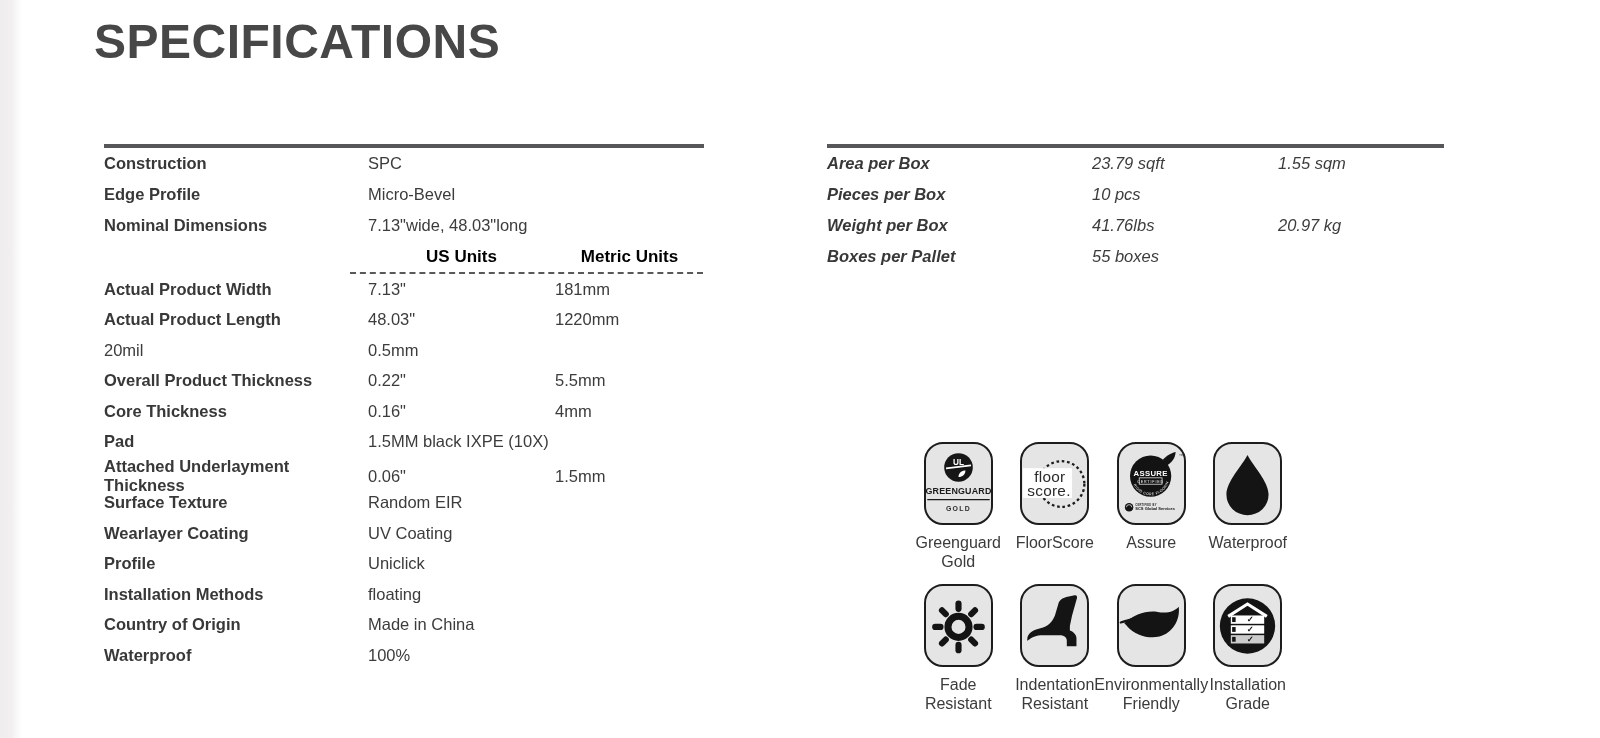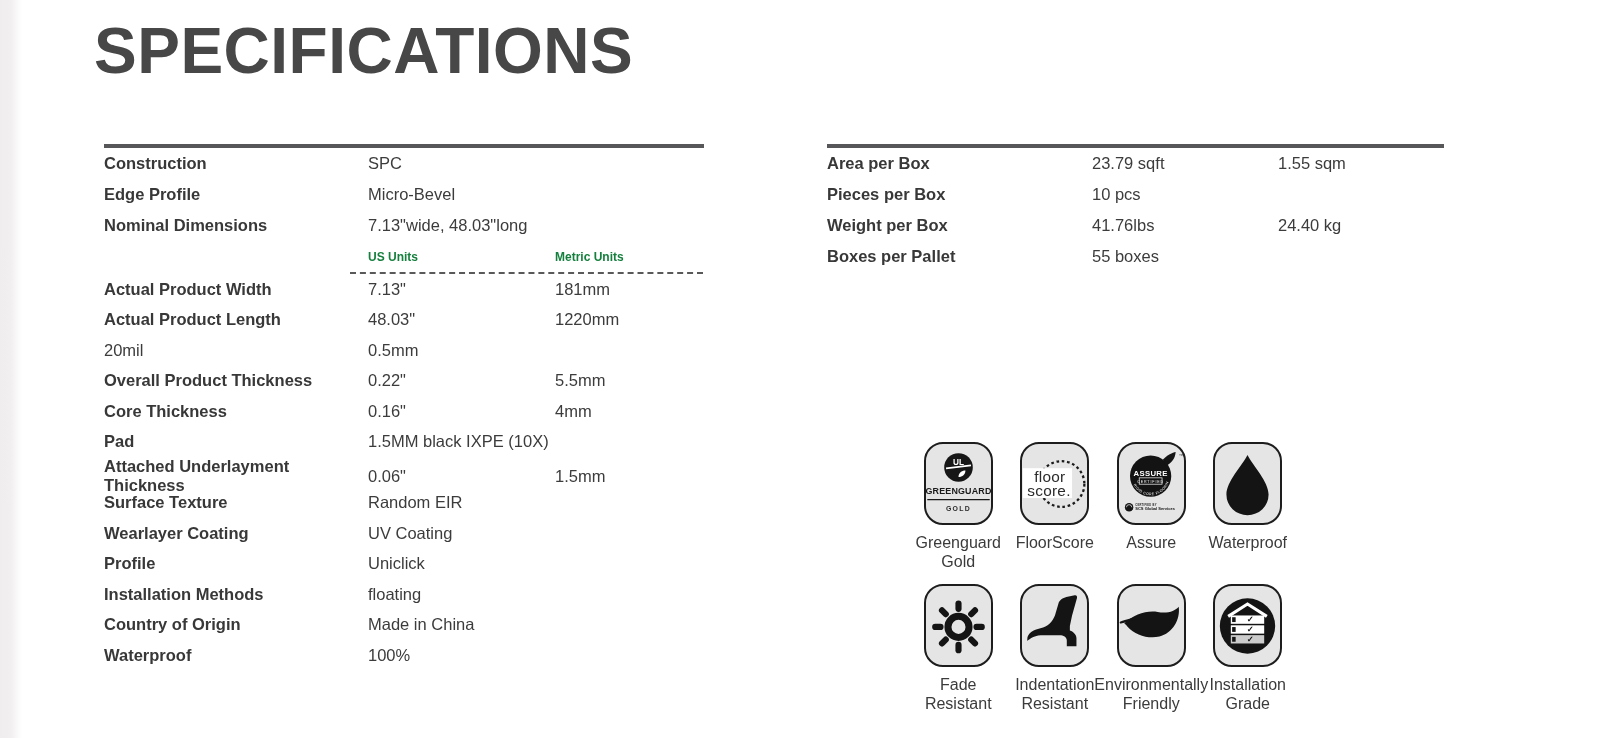--- a/index.html
+++ b/index.html
@@ -7,34 +7,34 @@
     width:1600px;height:738px;position:relative;overflow:hidden;
     background:#ffffff;color:#3c3c3c;
     font-family:"Liberation Sans", sans-serif;
   }
   .gutter{
     position:absolute;left:0;top:0;width:22px;height:738px;
     background:linear-gradient(to right,#efeded 0,#f1efef 50%,#faf9f9 78%,#ffffff 100%);
   }
   .title{
     position:absolute;left:94px;top:14px;margin:0;
-    font-size:64px;font-weight:700;color:#474747;letter-spacing:0.5px;
+    font-size:48px;font-weight:700;color:#474747;letter-spacing:0.5px;
   }
   .tbl{position:absolute;font-size:16.5px;}
   .rule{height:0;border-top:4px solid #57575a;}
   .tbl-inner{}
   .trow{display:grid;align-items:center;}
   .tbl-left{left:104px;top:144px;width:600px;}
   .tbl-left .top{grid-template-columns:264px 1fr;height:31px;}
   .tbl-left .hdr{grid-template-columns:264px 187px 1fr;height:31px;}
   .tbl-left .main{grid-template-columns:264px 187px 1fr;height:30.5px;}
-  .tbl-right{left:827px;top:144px;width:617px;}
+  .tbl-right{left:827px;top:144px;width:617px;font-style:italic;}
   .tbl-right .trow{grid-template-columns:265px 186px 1fr;height:31px;}
   .lbl{font-weight:700;color:#383838;}
-  .hdr .cell{font-weight:700;font-size:12px;color:#15803d;}
+  .hdr .cell{font-weight:700;font-size:17px;color:#000000;text-align:center;}
   .dash{height:0;border-top:2px dashed #595959;margin-left:246px;width:353px;}
   .badges{position:absolute;left:910px;top:442px;}
   .brow{display:flex;height:142px;}
   .bcell{width:96.5px;display:flex;flex-direction:column;align-items:center;}
   .bbox{
     width:69px;height:83px;box-sizing:border-box;flex:0 0 auto;
     border:2.5px solid #1d1d1d;border-radius:19px;background:#e5e5e5;
     display:flex;align-items:center;justify-content:center;
   }
   .blabel{margin-top:9px;font-size:16px;line-height:18.5px;text-align:center;white-space:nowrap;color:#3b3b3b;}
@@ -145,21 +145,21 @@
       <div class="cell">1.55 sqm</div>
     </div>
     <div class="trow">
       <div class="cell lbl">Pieces per Box</div>
       <div class="cell">10 pcs</div>
       <div class="cell"></div>
     </div>
     <div class="trow">
       <div class="cell lbl">Weight per Box</div>
       <div class="cell">41.76lbs</div>
-      <div class="cell">24.40 kg</div>
+      <div class="cell">20.97 kg</div>
     </div>
     <div class="trow">
       <div class="cell lbl">Boxes per Pallet</div>
       <div class="cell">55 boxes</div>
       <div class="cell"></div>
     </div>
   </div>
 </div>
 
 <div class="badges">

